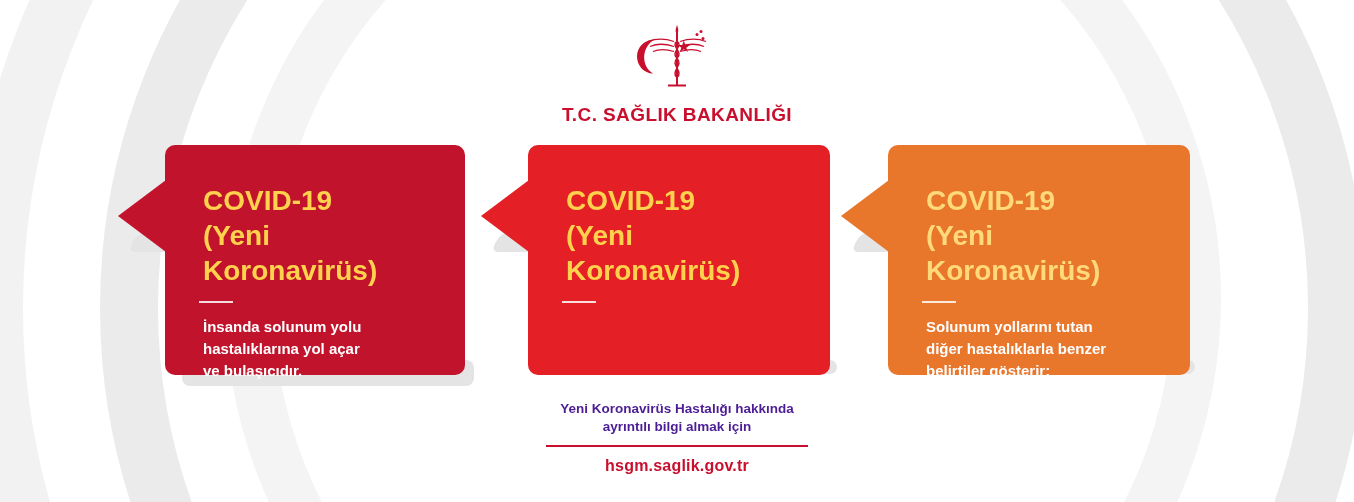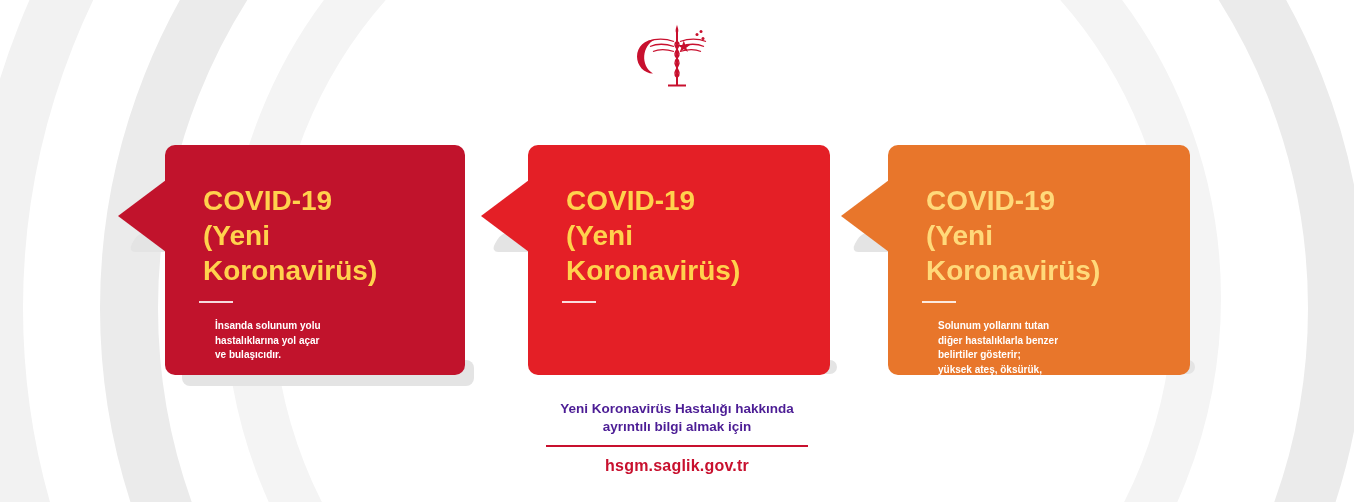--- a/index.html
+++ b/index.html
@@ -119,25 +119,25 @@
   .card.c3 .card-title { color: #ffd97a; }
 
   .rule {
     width: 34px;
     height: 2px;
     background: rgba(255,255,255,0.85);
     margin: 13px 0 13px 0;
   }
 
   .card-body {
-    font-size: 10px;
+    font-size: 15px;
     font-weight: bold;
     line-height: 1.45;
     white-space: pre-line;
-    margin: 16px;
+    margin: 4px;
   }
 
   
   .notch {
     position: absolute;
     width: 0; height: 0;
     border-top: 36px solid transparent;
     border-bottom: 36px solid transparent;
   }
   .notch.n1 {
@@ -237,20 +237,21 @@
 
           <path d="M110 30 C104 22 110 14 110 10 C110 14 116 22 110 30 Z" fill="#c8102e" stroke="none"></path>
 
           <path d="M92 132 L128 132" stroke-width="4"></path>
 
           <circle cx="150" cy="30" r="3" fill="#c8102e" stroke="none"></circle>
           <circle cx="162" cy="38" r="3" fill="#c8102e" stroke="none"></circle>
           <circle cx="158" cy="24" r="3" fill="#c8102e" stroke="none"></circle>
         </g>
       </svg>
+      <div class="ministry-title">T.C. SAĞLIK BAKANLIĞI</div>
     </div>
 
     <div class="notch n1"></div>
     <div class="notch n2"></div>
     <div class="notch n3"></div>
 
     <div class="card c1">
       <p class="card-title">COVID-19
 (Yeni Koronavirüs)</p>
       <div class="rule"></div>

